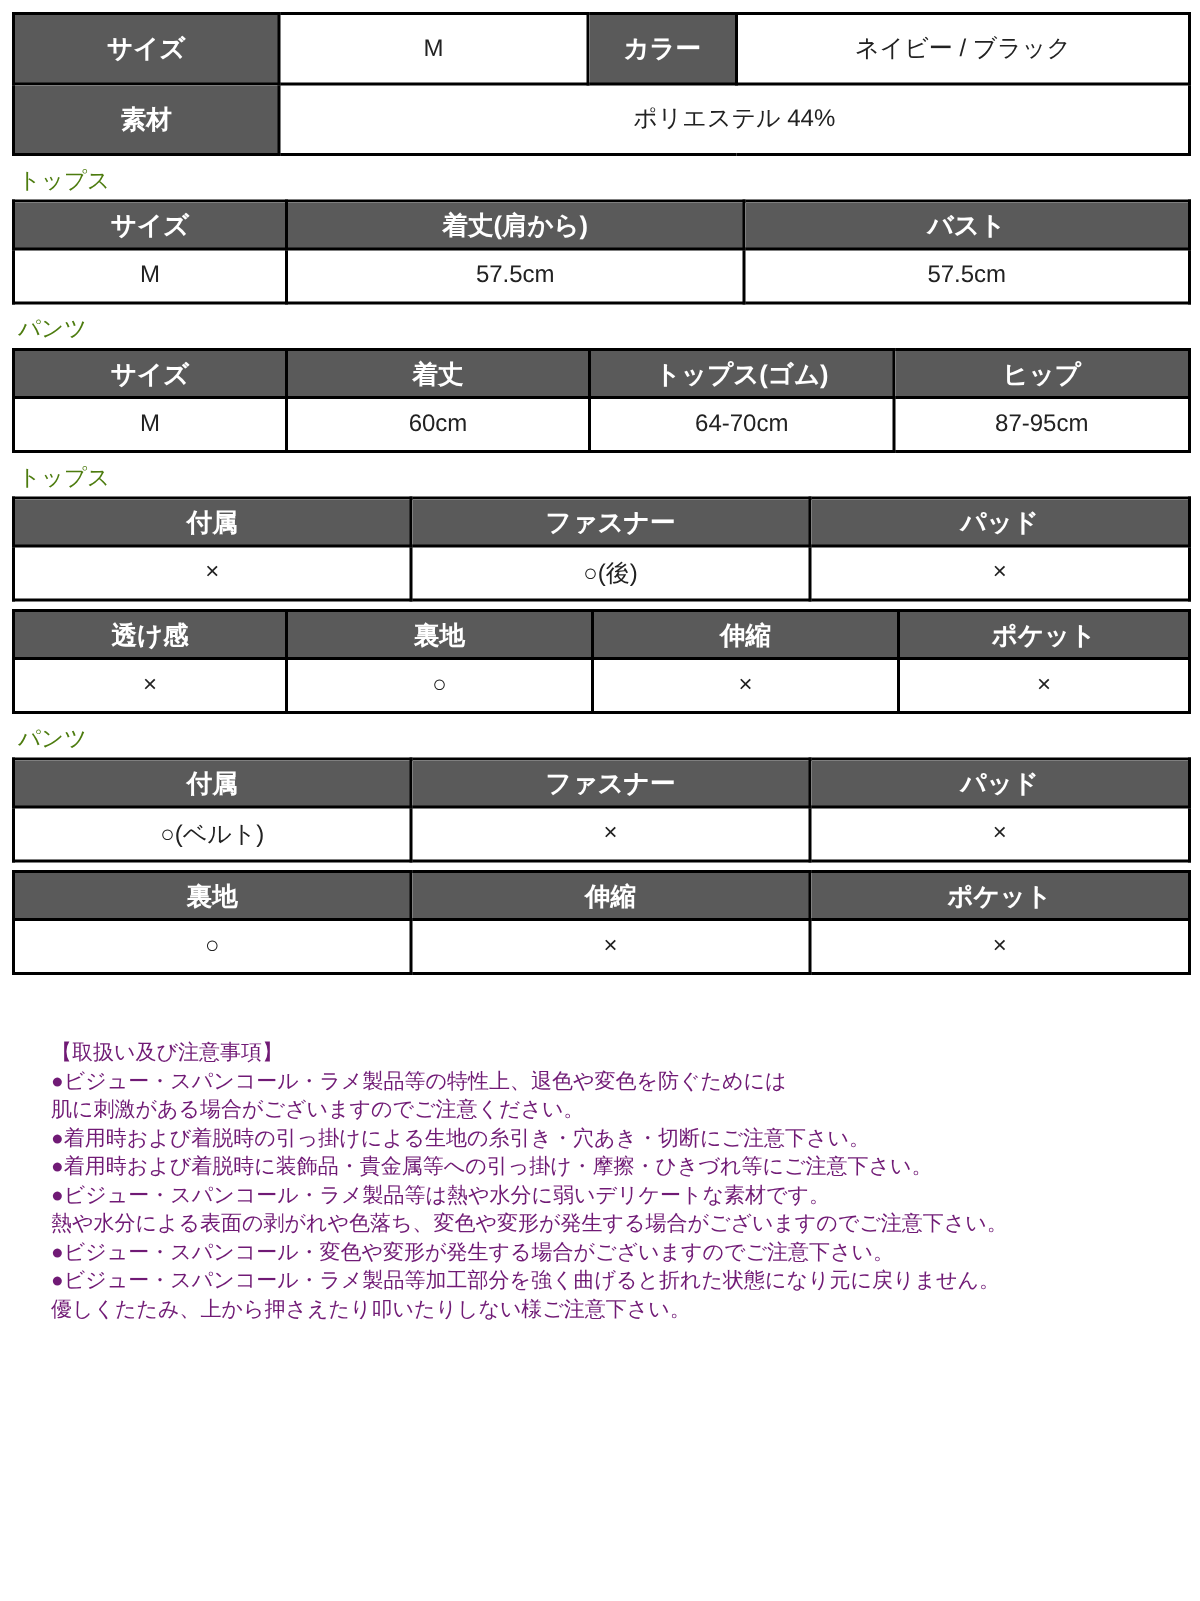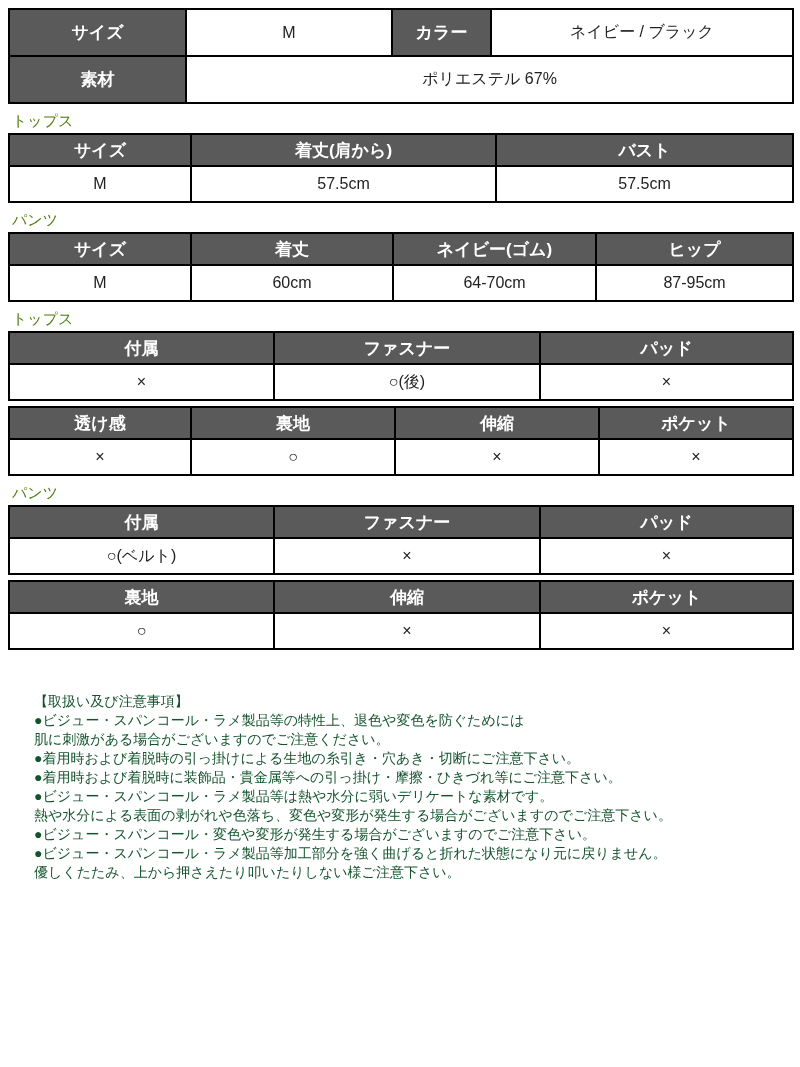--- a/index.html
+++ b/index.html
@@ -49,21 +49,21 @@
     margin: 7px 0 2px 4px;
     font-size: 15px;
     line-height: 20px;
     color: #4d7c0f;
   }
   .tbl-gap { height: 5px; }
   .notes {
     margin: 42px 0 0 26px;
     font-size: 14px;
     line-height: 19px;
-    color: #14532d;
+    color: #701a75;
   }
   .notes div { white-space: nowrap; }
 </style>
 </head>
 <body>
 
 <div class="page">
   <div class="content">
 
     <table>
@@ -75,21 +75,21 @@
       </colgroup>
       <tbody>
           <tr class="row-xl">
         <td class="hd">サイズ</td>
         <td class="val">M</td>
         <td class="hd">カラー</td>
         <td class="val">ネイビー / ブラック</td>
       </tr>
       <tr class="row-xl">
         <td class="hd">素材</td>
-        <td class="val" colspan="3">ポリエステル 67%</td>
+        <td class="val" colspan="3">ポリエステル 44%</td>
       </tr>
     </tbody>
       </table>
 
     <div class="section-label">トップス</div>
     <table>
       <colgroup>
         <col style="width:182px">
           <col style="width:305px">
           <col style="width:297px">
@@ -113,21 +113,21 @@
       <colgroup>
         <col style="width:182px">
           <col style="width:202px">
           <col style="width:203px">
           <col style="width:197px">
       </colgroup>
       <tbody>
           <tr class="row-hd">
         <td class="hd">サイズ</td>
         <td class="hd">着丈</td>
-        <td class="hd">ネイビー(ゴム)</td>
+        <td class="hd">トップス(ゴム)</td>
         <td class="hd">ヒップ</td>
       </tr>
       <tr class="row-val">
         <td class="val">M</td>
         <td class="val">60cm</td>
         <td class="val">64-70cm</td>
         <td class="val">87-95cm</td>
       </tr>
     </tbody>
       </table>

